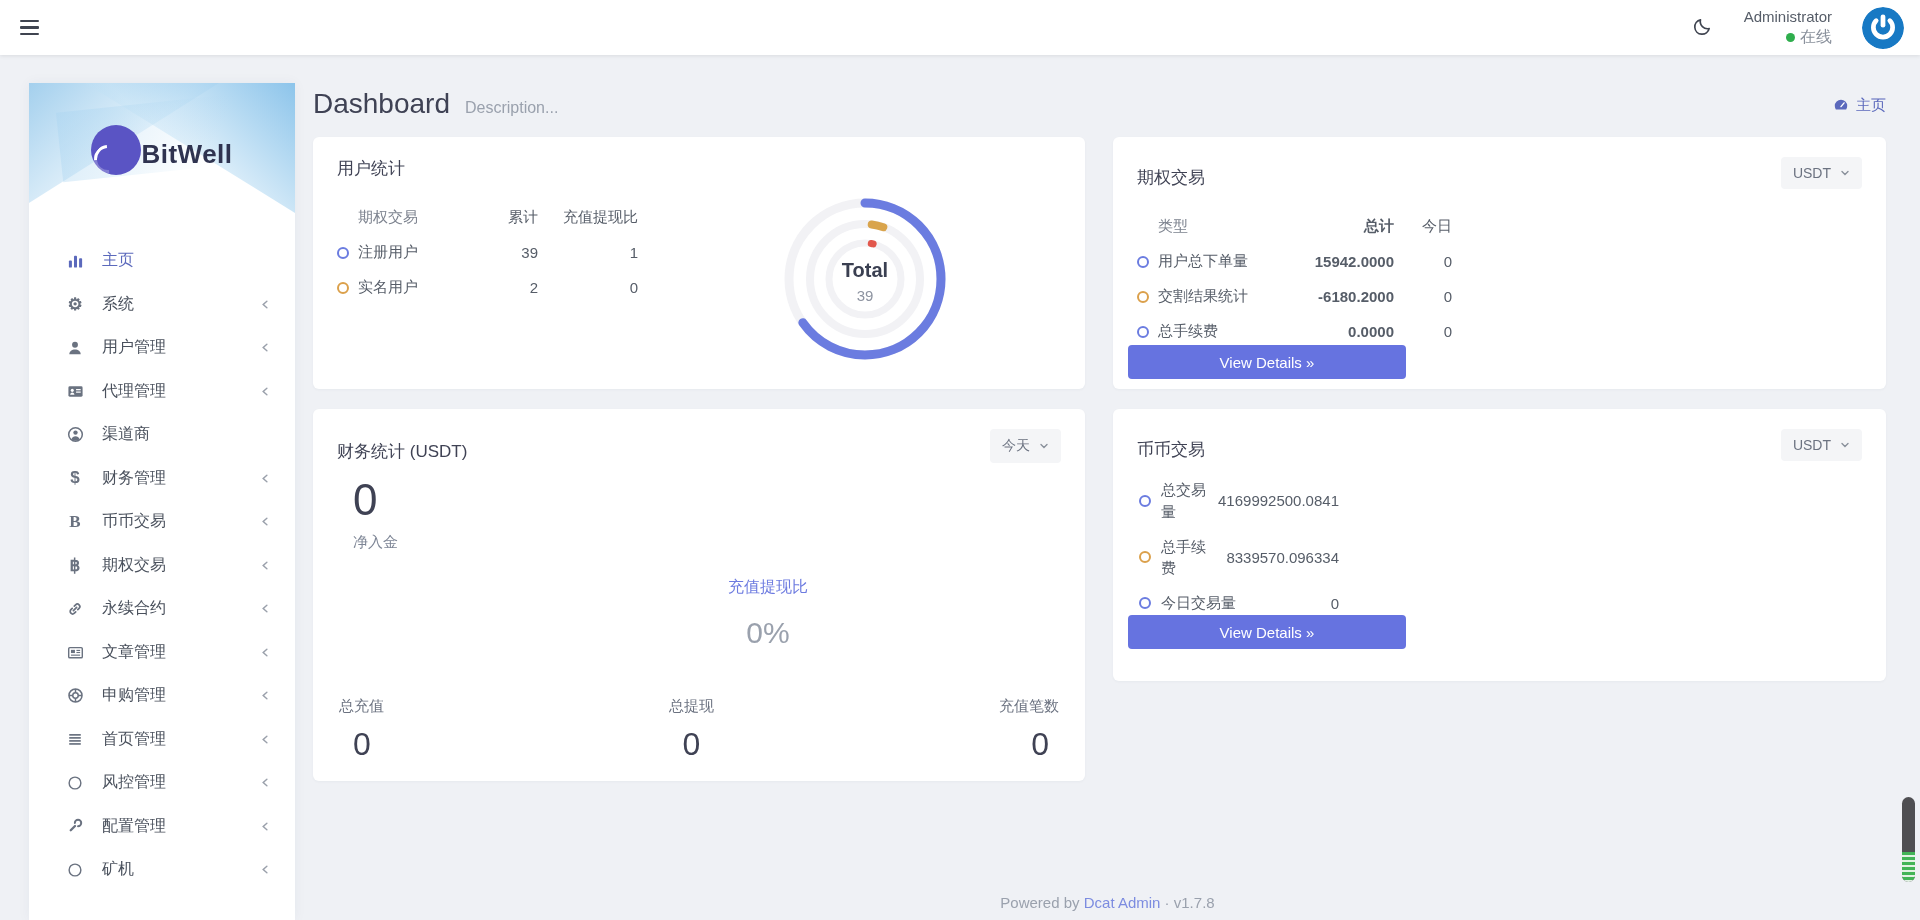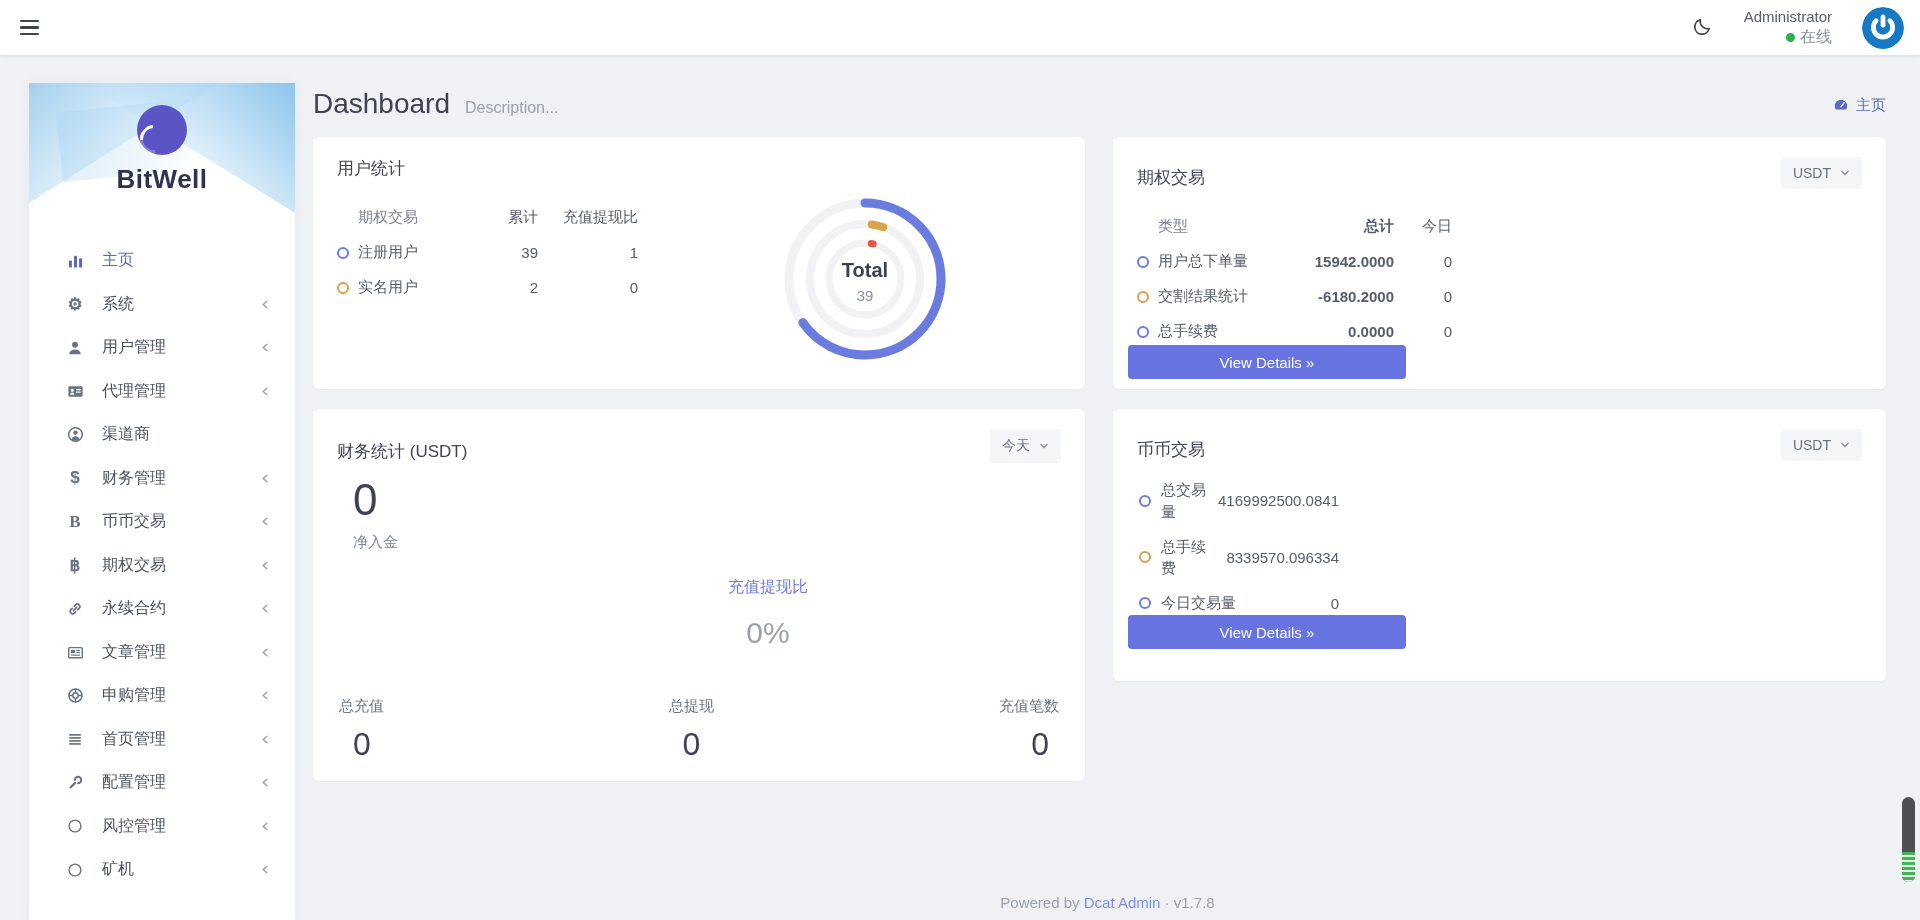--- a/index.html
+++ b/index.html
@@ -17,21 +17,21 @@
   .moon-btn { cursor:pointer; display:flex; }
   .user-block { text-align:right; line-height:1.3; cursor:pointer; }
   .user-name { font-size:15px; color:#565d68; }
   .user-status { font-size:16px; color:#8a919c; display:flex; align-items:center; justify-content:flex-end; gap:5px; }
   .dot-online { width:9px; height:9px; border-radius:50%; background:#2fae4d; display:inline-block; }
   .avatar { width:42px; height:42px; border-radius:50%; overflow:hidden; cursor:pointer; }
 
   
   .sidebar { position:absolute; left:29px; top:83px; bottom:0; width:266px; background:#fff;
              box-shadow:0 0 12px rgba(40,50,90,.05); z-index:5; }
-  .brand { position:relative; height:134px; overflow:hidden; display:flex; flex-direction:column;
+  .brand { position:relative; height:134px; overflow:hidden; display:flex; 
            align-items:center; justify-content:center; }
   .wave1 { position:absolute; top:0; left:0; width:190px; height:120px;
            background:linear-gradient(135deg, rgba(141,196,233,.8), rgba(195,226,246,.35) 55%, rgba(255,255,255,0));
            clip-path:polygon(0 0,100% 0,0 100%); }
   .wave2 { position:absolute; top:0; right:0; width:210px; height:130px;
            background:linear-gradient(225deg, rgba(120,186,231,.85), rgba(190,224,245,.35) 55%, rgba(255,255,255,0));
            clip-path:polygon(0 0,100% 0,100% 100%); }
   .wave3 { position:absolute; top:18px; left:30px; width:220px; height:70px;
            background:linear-gradient(120deg, rgba(173,214,241,.5), rgba(255,255,255,0) 70%);
            transform:rotate(-6deg); }
@@ -330,40 +330,40 @@
         <span class="mi-label">首页管理</span>
         <span class="mi-chevron">
           <svg width="11" height="11" viewBox="0 0 12 12" fill="none" stroke="#9aa0ab" stroke-width="1.6" stroke-linecap="round">
               <polyline points="7.5,2.5 3.5,6 7.5,9.5"></polyline>
             </svg>
         </span>
       </div>
 
       <div class="menu-item">
         <span class="mi-icon">
+          <svg width="16" height="16" viewBox="0 0 18 18">
+              <circle cx="9" cy="9" r="6.6" fill="none" stroke="#6a7280" stroke-width="1.6"></circle>
+            </svg>
+        </span>
+        <span class="mi-label">风控管理</span>
+        <span class="mi-chevron">
+          <svg width="11" height="11" viewBox="0 0 12 12" fill="none" stroke="#9aa0ab" stroke-width="1.6" stroke-linecap="round">
+              <polyline points="7.5,2.5 3.5,6 7.5,9.5"></polyline>
+            </svg>
+        </span>
+      </div>
+
+      <div class="menu-item">
+        <span class="mi-icon">
           <svg width="16" height="16" viewBox="0 0 18 18" fill="none" stroke="#6a7280" stroke-linecap="round">
               <path d="M4.2 13.8 L9 9" stroke-width="2.6"></path>
               <path d="M8.8 5.6a3.6 3.6 0 1 1 3.6 3.6" stroke-width="2.2"></path>
             </svg>
         </span>
         <span class="mi-label">配置管理</span>
-        <span class="mi-chevron">
-          <svg width="11" height="11" viewBox="0 0 12 12" fill="none" stroke="#9aa0ab" stroke-width="1.6" stroke-linecap="round">
-              <polyline points="7.5,2.5 3.5,6 7.5,9.5"></polyline>
-            </svg>
-        </span>
-      </div>
-
-      <div class="menu-item">
-        <span class="mi-icon">
-          <svg width="16" height="16" viewBox="0 0 18 18">
-              <circle cx="9" cy="9" r="6.6" fill="none" stroke="#6a7280" stroke-width="1.6"></circle>
-            </svg>
-        </span>
-        <span class="mi-label">风控管理</span>
         <span class="mi-chevron">
           <svg width="11" height="11" viewBox="0 0 12 12" fill="none" stroke="#9aa0ab" stroke-width="1.6" stroke-linecap="round">
               <polyline points="7.5,2.5 3.5,6 7.5,9.5"></polyline>
             </svg>
         </span>
       </div>
 
       <div class="menu-item">
         <span class="mi-icon">
           <svg width="16" height="16" viewBox="0 0 18 18">

